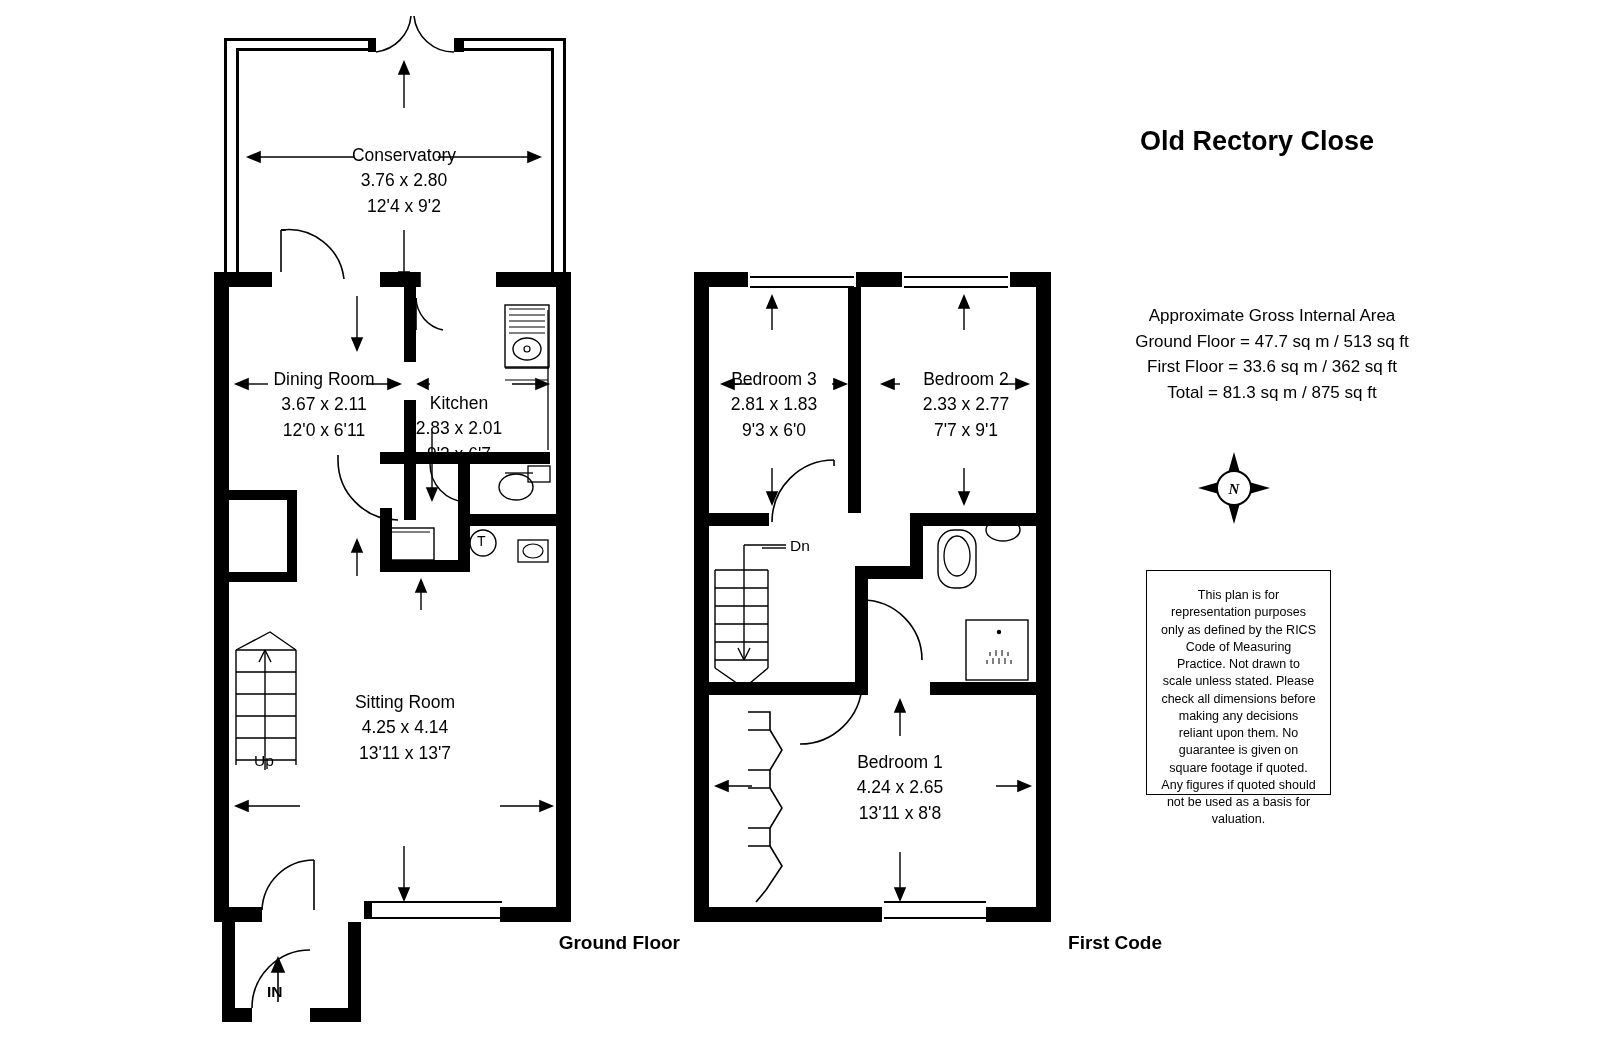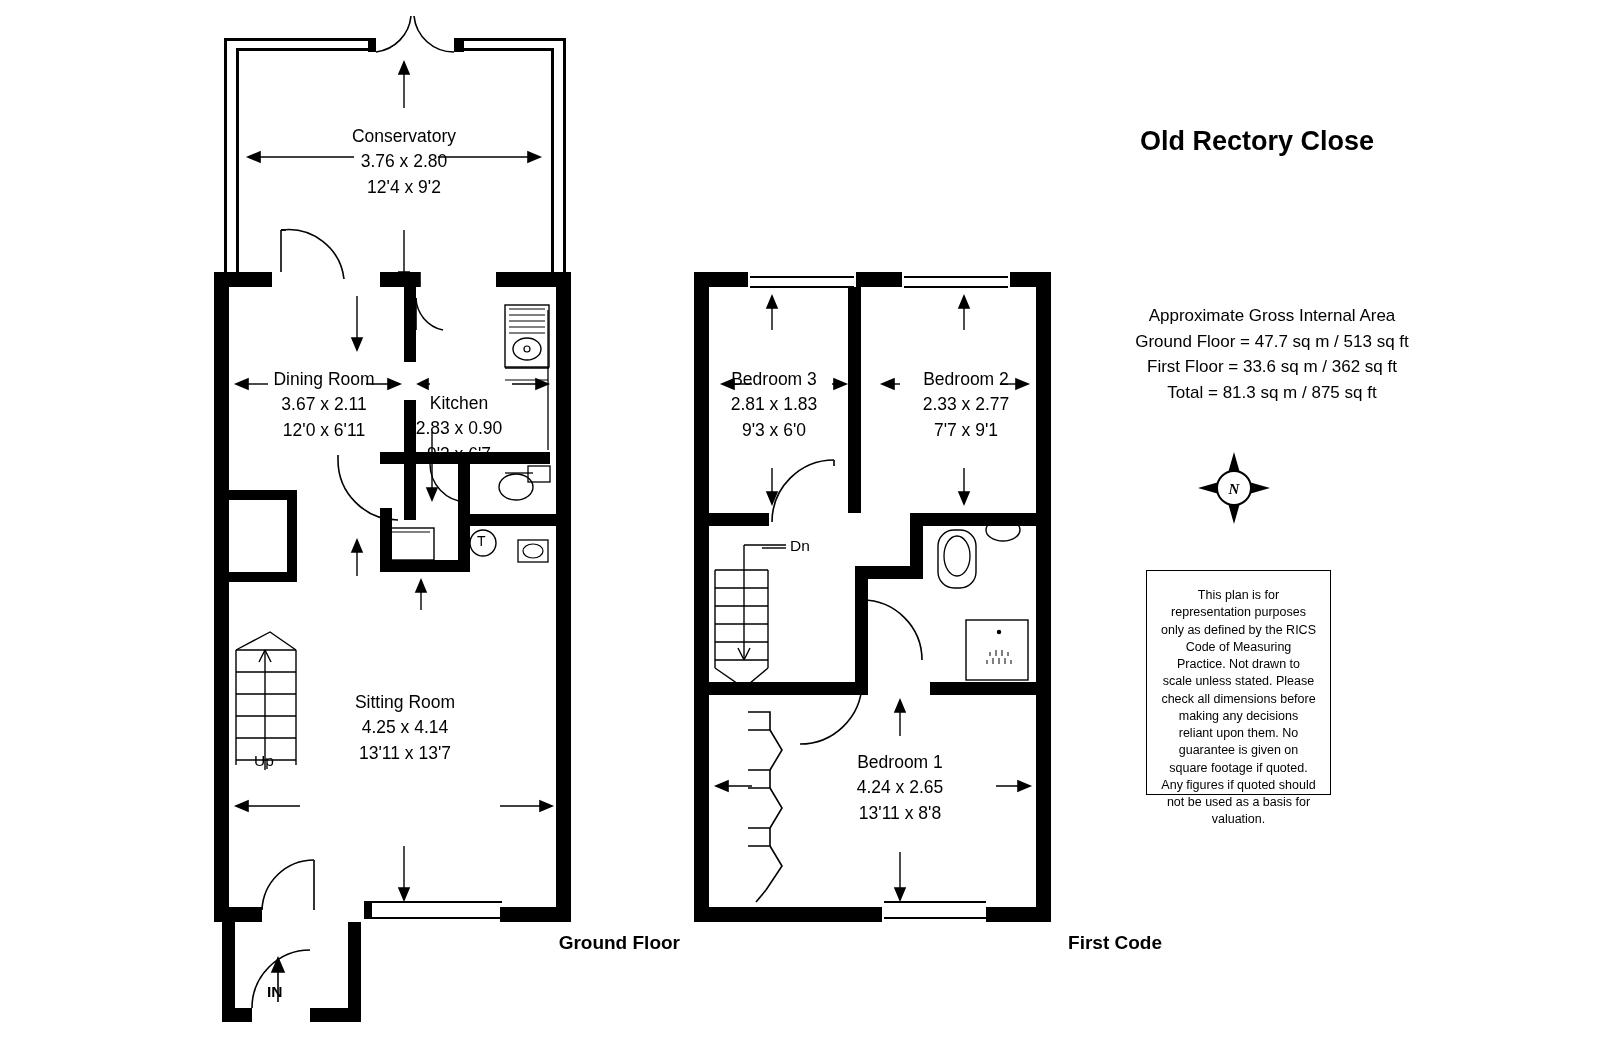--- a/index.html
+++ b/index.html
@@ -320,35 +320,35 @@
     <span class="ln">Approximate Gross Internal Area</span>
     <span class="ln">Ground Floor = 47.7 sq m / 513 sq ft</span>
     <span class="ln">First Floor = 33.6 sq m / 362 sq ft</span>
     <span class="ln">Total = 81.3 sq m / 875 sq ft</span>
   </div>
 
   <div class="disclaimer-box" style="left:1146px; top:570px; width:185px; height:225px;">
     <span>This plan is for representation purposes only as defined by the RICS Code of Measuring Practice. Not drawn to scale unless stated. Please check all dimensions before making any decisions reliant upon them. No guarantee is given on square footage if quoted. Any figures if quoted should not be used as a basis for valuation.</span>
   </div>
 
-  <div class="room-label" style="left:280px; top:124px; width:248px;">
+  <div class="room-label" style="left:280px; top:143px; width:248px;">
     <span class="ln">Conservatory</span>
     <span class="ln">3.76 x 2.80</span>
     <span class="ln">12'4 x 9'2</span>
   </div>
 
   <div class="room-label" style="left:208px; top:367px; width:232px;">
     <span class="ln">Dining Room</span>
     <span class="ln">3.67 x 2.11</span>
     <span class="ln">12'0 x 6'11</span>
   </div>
 
   <div class="room-label" style="left:391px; top:367px; width:136px;margin-top:24px;">
     <span class="ln">Kitchen</span>
-    <span class="ln">2.83 x 0.90</span>
+    <span class="ln">2.83 x 2.01</span>
     <span class="ln">9'3 x 6'7</span>
   </div>
 
   <div class="room-label" style="left:292px; top:690px; width:226px;">
     <span class="ln">Sitting Room</span>
     <span class="ln">4.25 x 4.14</span>
     <span class="ln">13'11 x 13'7</span>
   </div>
 
   <div class="small-label" style="left:254px; top:752px;">Up</div>

